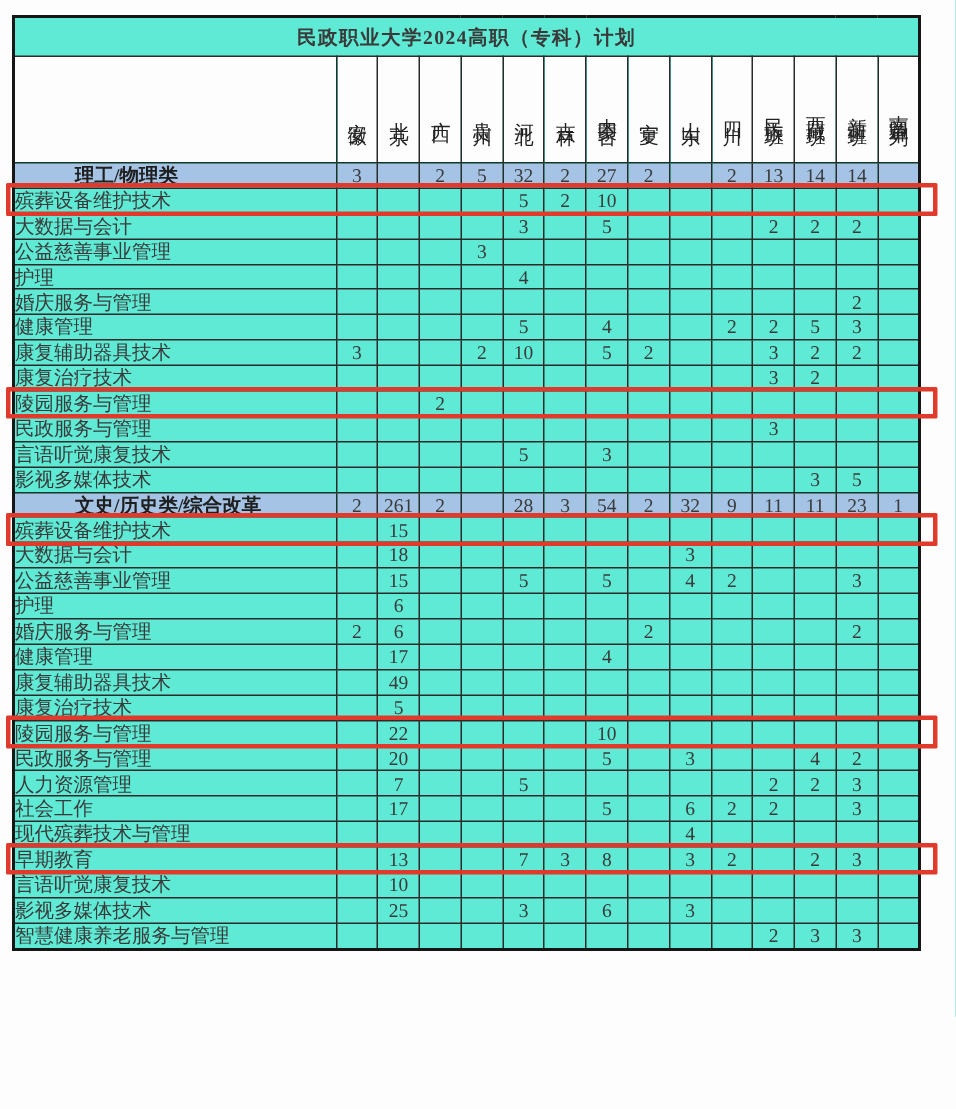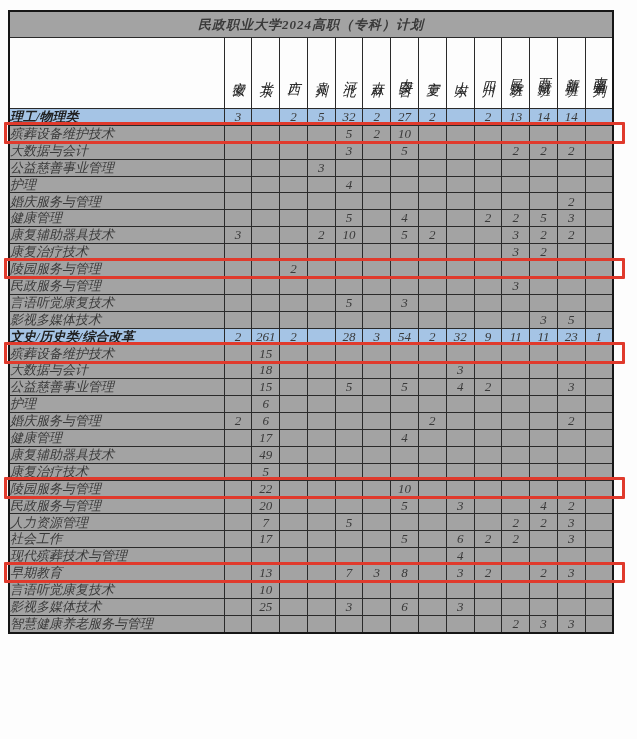--- a/index.html
+++ b/index.html
@@ -6,22 +6,21 @@
   body {
     width:637px; height:739px;
     background:#fdfdfd;
     font-family:"Liberation Serif","DejaVu Serif",serif;
     color:#333;
   }
   .page { position:relative; width:637px; height:739px; overflow:hidden; }
   .table-wrap { position:absolute; left:8px; top:10px; width:606px; }
   table.plan {
     border-collapse:collapse; table-layout:fixed; width:100%;
-    background:#a3a3a3;
-    font-style:italic;
+    background:#5eead4;
   }
   table.plan th, table.plan td {
     border:1px solid #2a2a2a;
     padding:0; margin:0;
     font-size:13px; line-height:1.05;
     overflow:hidden; white-space:nowrap;
     color:#3a3a3a;
   }
   
   table.plan { border:2px solid #161616; }
@@ -37,21 +36,21 @@
     font-size:13px; color:#222; font-weight:normal;
     max-height:68px;
   }
   tbody td { height:15.9px; }
   td.name {
     text-align:left; padding-left:3px; vertical-align:middle;
     font-size:13.5px; color:#333;
   }
   td.val { text-align:center; vertical-align:middle; color:#444; }
   tr.section td { background:#a5c4e5; }
-  tr.section td.name { font-weight:bold; color:#1f1f1f; }
+  tr.section td.name { font-weight:bold; color:#1f1f1f;padding-left:40px; }
   tr.total td.name { color:#333; }
   .red-box {
     position:absolute; left:-4px; width:calc(100% + 15px);
     border:3px solid #e03a2c; border-radius:1px;
     box-sizing:border-box; pointer-events:none;
     background:transparent;
   }
 </style>
 </head>
 <body>

